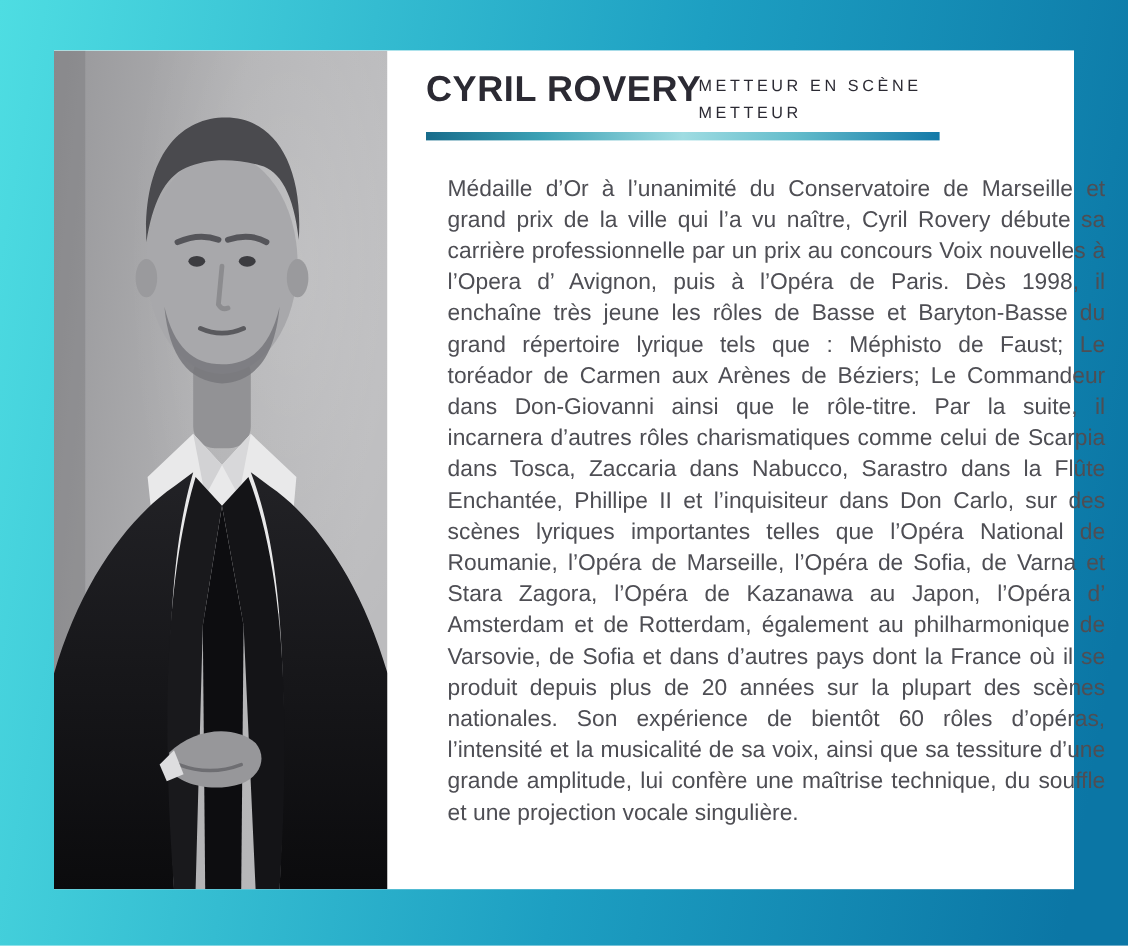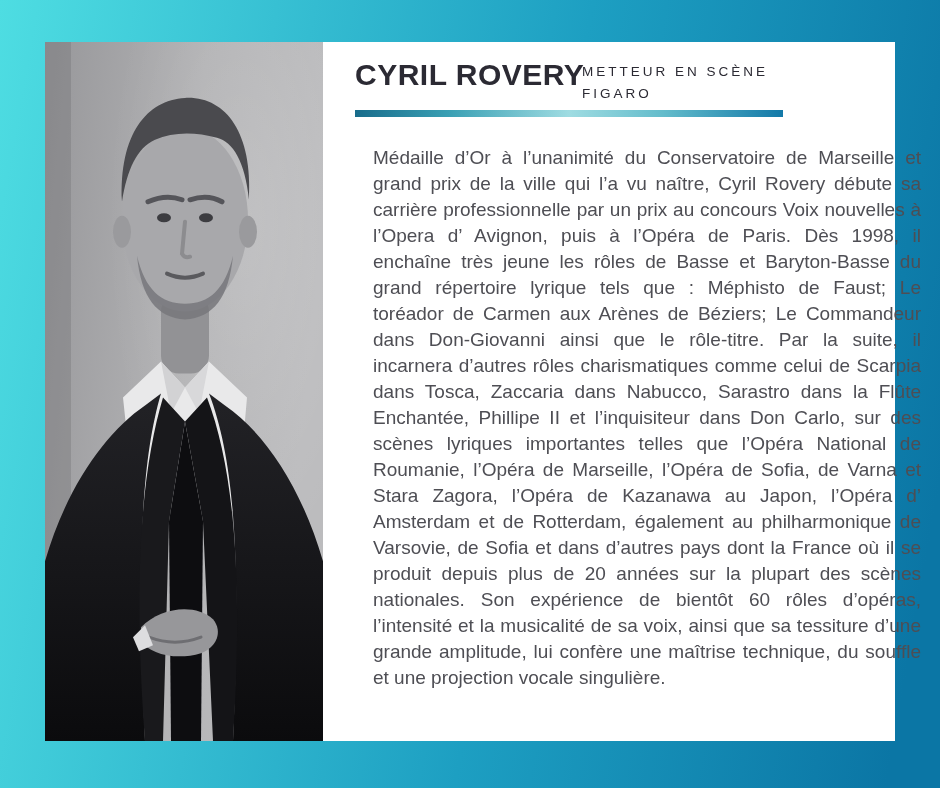--- a/index.html
+++ b/index.html
@@ -143,19 +143,19 @@
       <path d="M104,596 q26,10 52,0" stroke="#6e6e72" stroke-width="3" fill="none" stroke-linecap="round"></path>
 
       <path d="M88,596 L100,584 L108,604 L94,610 Z" fill="#dddddf"></path>
     </svg>
   </div>
 
   <div class="content">
     <div class="name">CYRIL ROVERY</div>
     <div class="roles">
       <div class="role-line">METTEUR EN SCÈNE</div>
-      <div class="role-line">FIGARO</div>
+      <div class="role-line">METTEUR</div>
     </div>
     <div class="divider"></div>
     <p class="bio">Médaille d’Or à l’unanimité du Conservatoire de Marseille et grand prix de la ville qui l’a vu naître, Cyril Rovery débute sa carrière professionnelle par un prix au concours Voix nouvelles à l’Opera d’ Avignon, puis à l’Opéra de Paris. Dès 1998, il enchaîne très jeune les rôles de Basse et Baryton-Basse du grand répertoire lyrique tels que : Méphisto de Faust; Le toréador de Carmen aux Arènes de Béziers; Le Commandeur dans Don-Giovanni ainsi que le rôle-titre. Par la suite, il incarnera d’autres rôles charismatiques comme celui de Scarpia dans Tosca, Zaccaria dans Nabucco, Sarastro dans la Flûte Enchantée, Phillipe II et l’inquisiteur dans Don Carlo, sur des scènes lyriques importantes telles que l’Opéra National de Roumanie, l’Opéra de Marseille, l’Opéra de Sofia, de Varna et Stara Zagora, l’Opéra de Kazanawa au Japon, l’Opéra d’ Amsterdam et de Rotterdam, également au philharmonique de Varsovie, de Sofia et dans d’autres pays dont la France où il se produit depuis plus de 20 années sur la plupart des scènes nationales. Son expérience de bientôt 60 rôles d’opéras, l’intensité et la musicalité de sa voix, ainsi que sa tessiture d’une grande amplitude, lui confère une maîtrise technique, du souffle et une projection vocale singulière.</p>
   </div>
 
 </div>
 
 </body></html>

